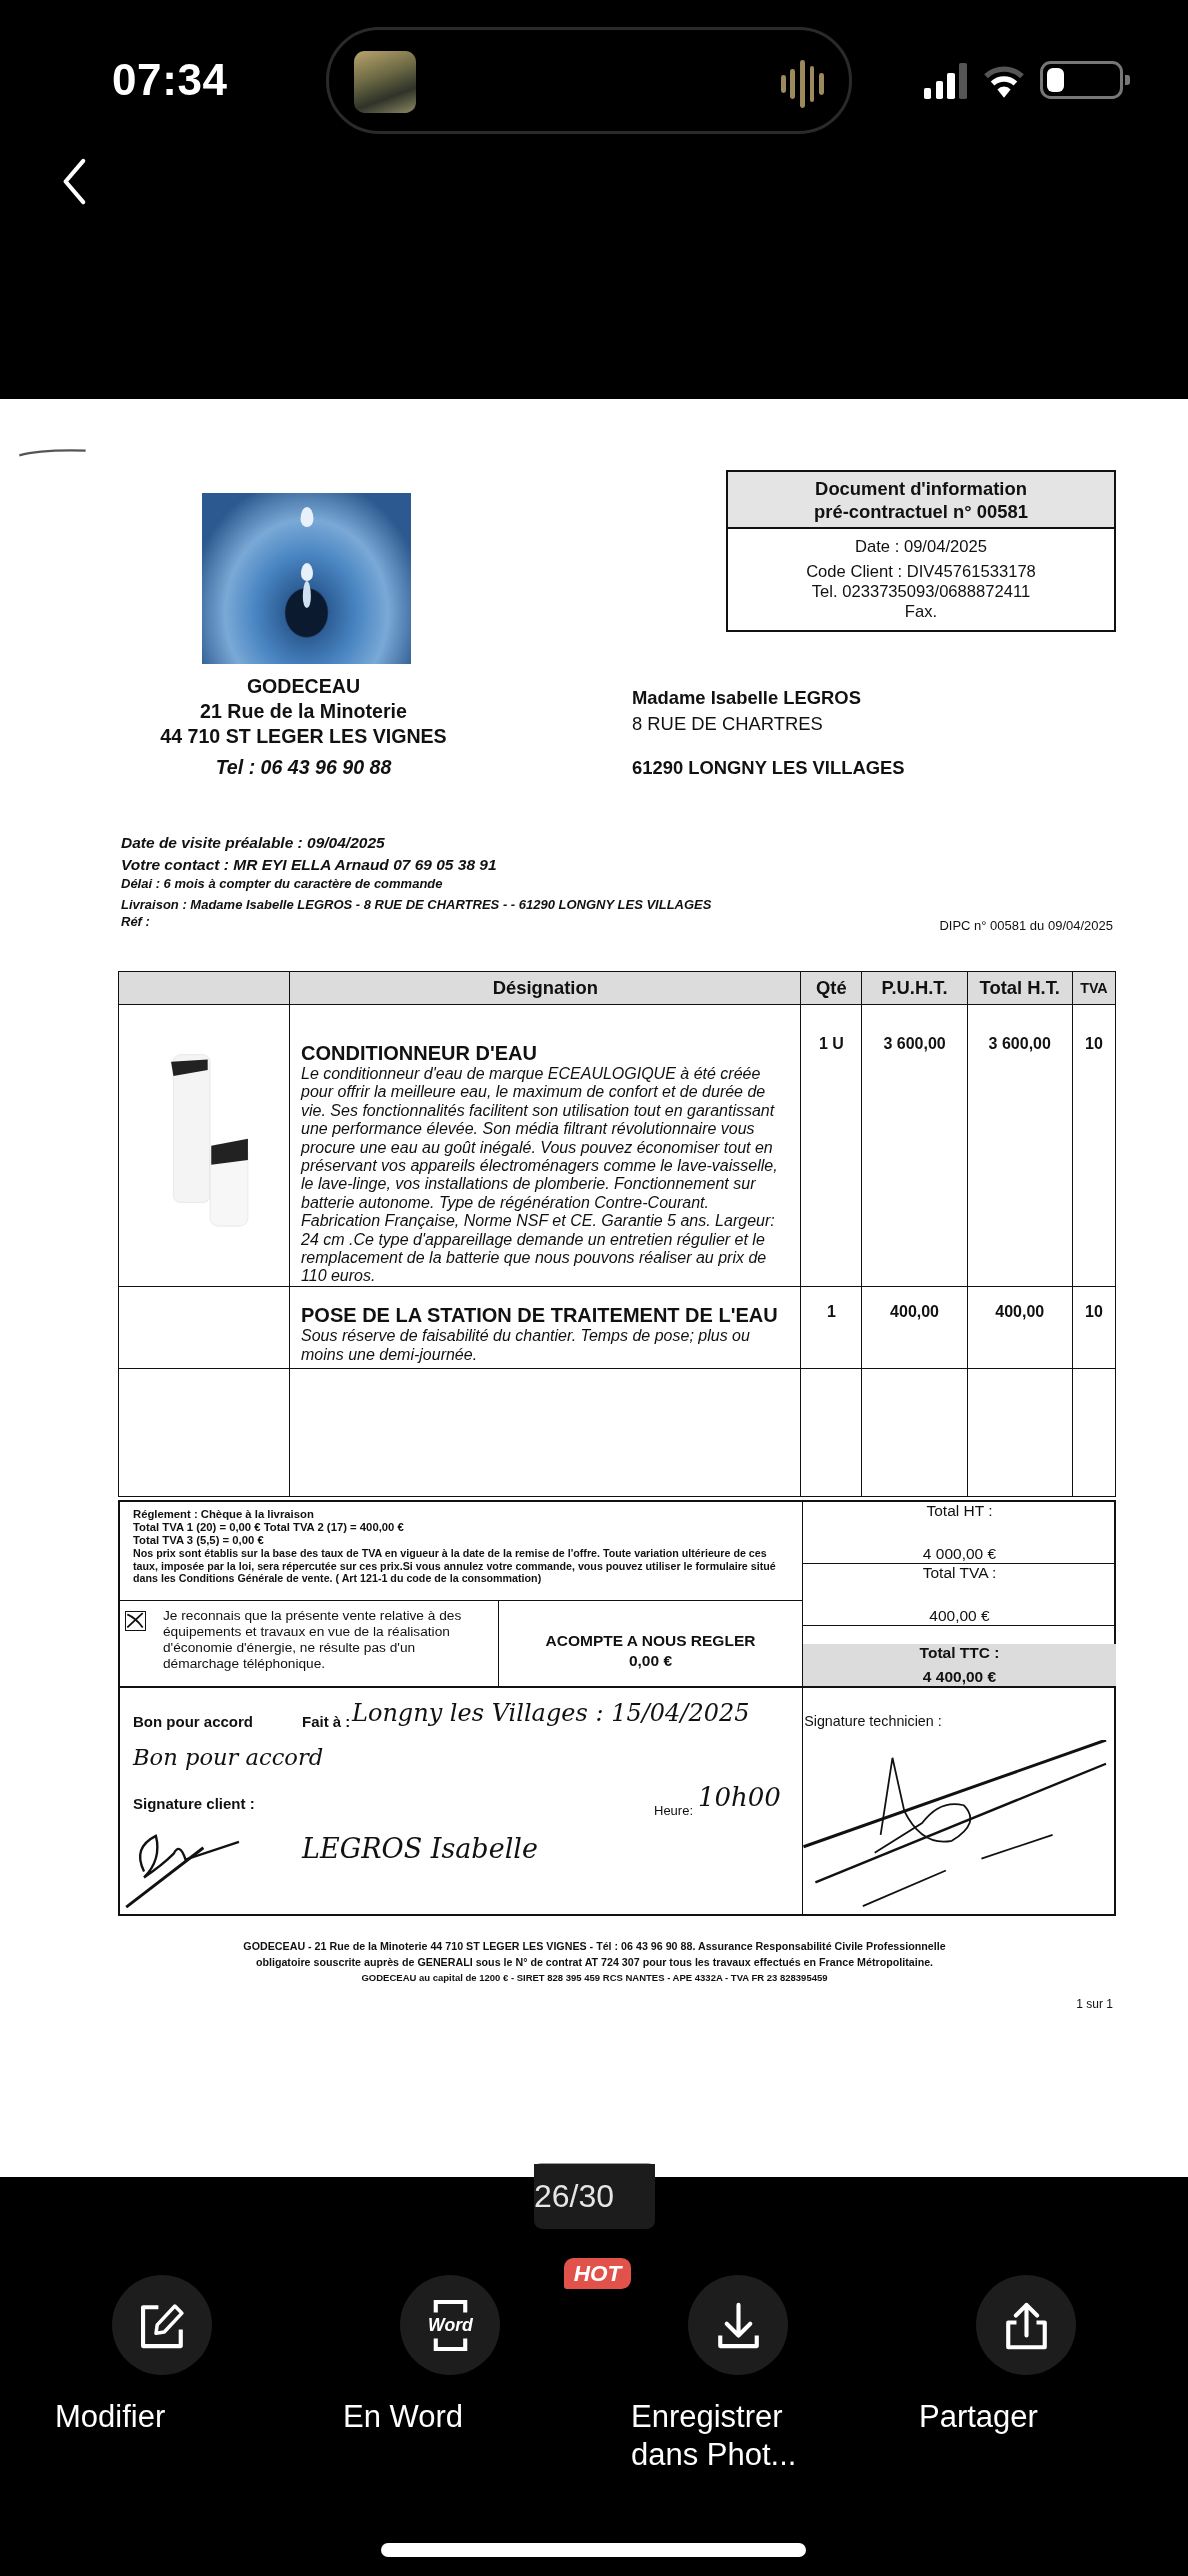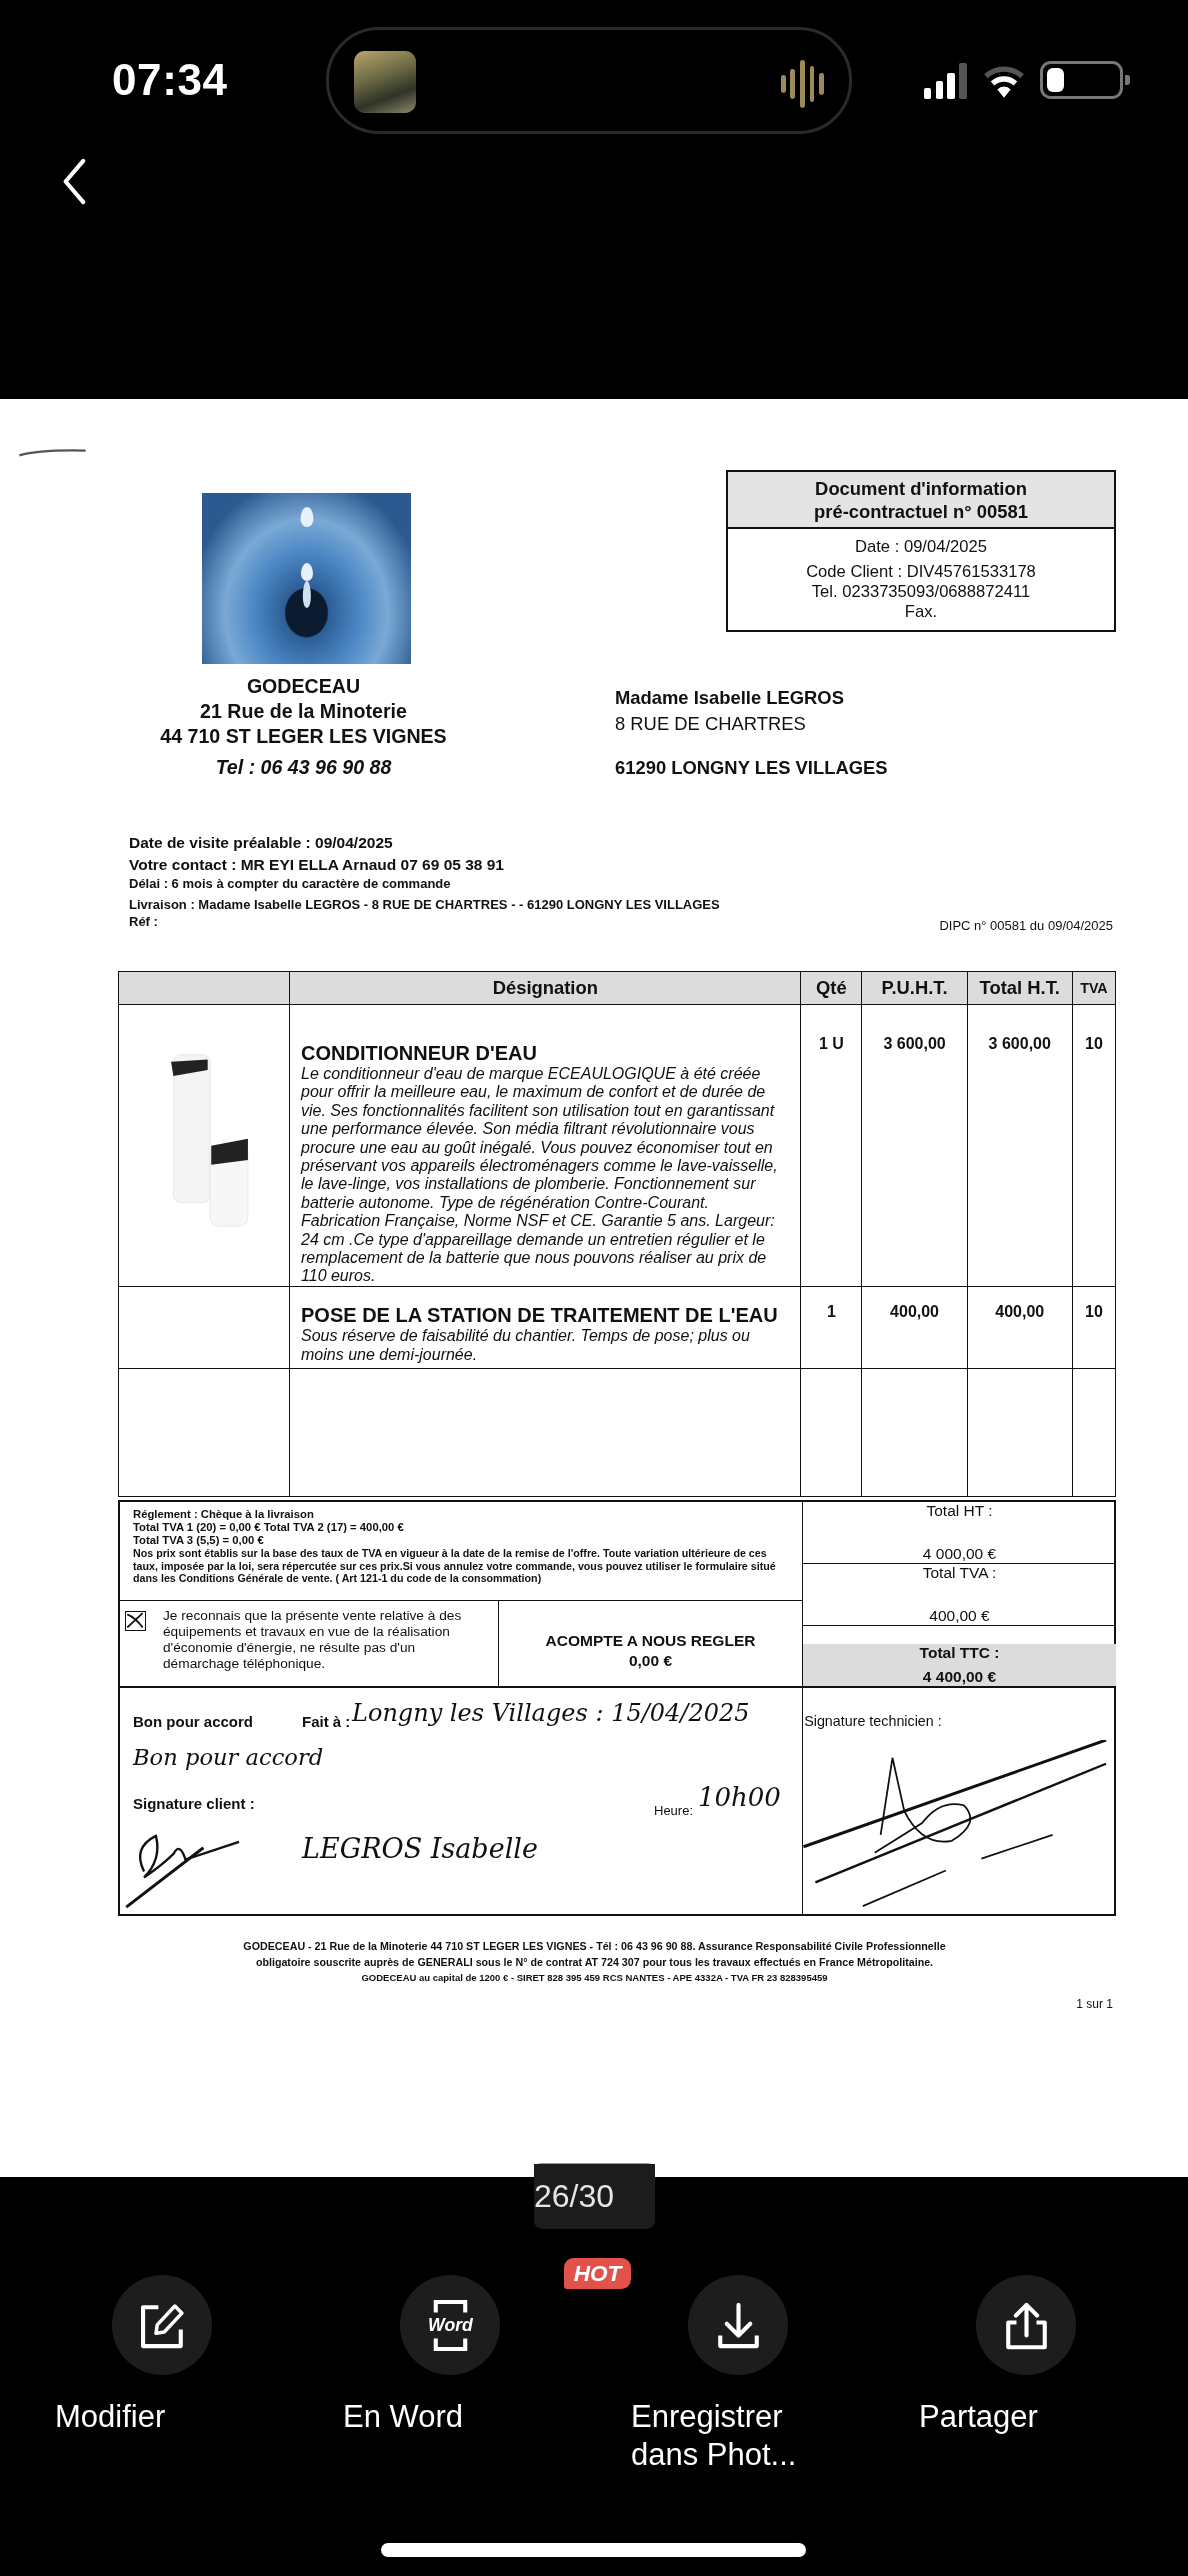--- a/index.html
+++ b/index.html
@@ -28,25 +28,25 @@
 
   .logo { position: absolute; left: 202px; top: 94px; width: 209px; height: 171px; background: radial-gradient(ellipse at 50% 70%, #0c1a30 0 14%, #2d5e96 15%, #4a86c3 35%, #7aa9d6 55%, #2c5a90 80%); overflow: hidden; }
   .logo .drop { position: absolute; left: 50%; transform: translateX(-50%); background: #e8f0fa; border-radius: 50% 50% 50% 50% / 60% 60% 40% 40%; }
   .company { position: absolute; left: 131px; top: 275px; width: 345px; text-align: center; font-weight: 700; font-size: 19.6px; line-height: 25px; }
   .company .tel { font-style: italic; margin-top: 6px; font-size: 19.6px; }
 
   .info-box { position: absolute; left: 726px; top: 71px; width: 390px; height: 162px; border: 2.4px solid #111; }
   .info-box-head { height: 57px; background: #e4e4e4; border-bottom: 2.4px solid #111; text-align: center; font-weight: 700; font-size: 18.4px; line-height: 22.6px; padding-top: 6px; }
   .info-box-body { text-align: center; font-size: 16.6px; line-height: 20px; padding-top: 8.3px; }
 
-  .recipient { position: absolute; left: 615px; top: 286px; font-size: 18.4px; line-height: 26px; }
+  .recipient { position: absolute; left: 632px; top: 286px; font-size: 18.4px; line-height: 26px; }
   .recipient .name { font-weight: 700; }
   .recipient .city { font-weight: 700; margin-top: 18px; }
 
-  .meta { position: absolute; left: 129px; top: 433px; font-weight: 700; font-size: 15.5px; line-height: 22px; }
+  .meta { position: absolute; left: 121px; top: 433px; font-style: italic; font-weight: 700; font-size: 15.5px; line-height: 22px; }
   .meta .small { font-size: 13px; line-height: 16.6px; }
   .dipc { position: absolute; right: 75px; top: 519px; font-size: 13px; }
 
   
   table.items { position: absolute; left: 118px; top: 572px; width: 998px; border-collapse: collapse; }
   table.items th, table.items td { border: 1.8px solid #111; vertical-align: top; }
   table.items th { background: #dcdcdc; height: 33px; font-size: 18.4px; font-weight: 700; text-align: center; vertical-align: middle; }
   table.items td { font-size: 16px; }
   .col-img { width: 171px; }
   .col-des { width: 510px; }

